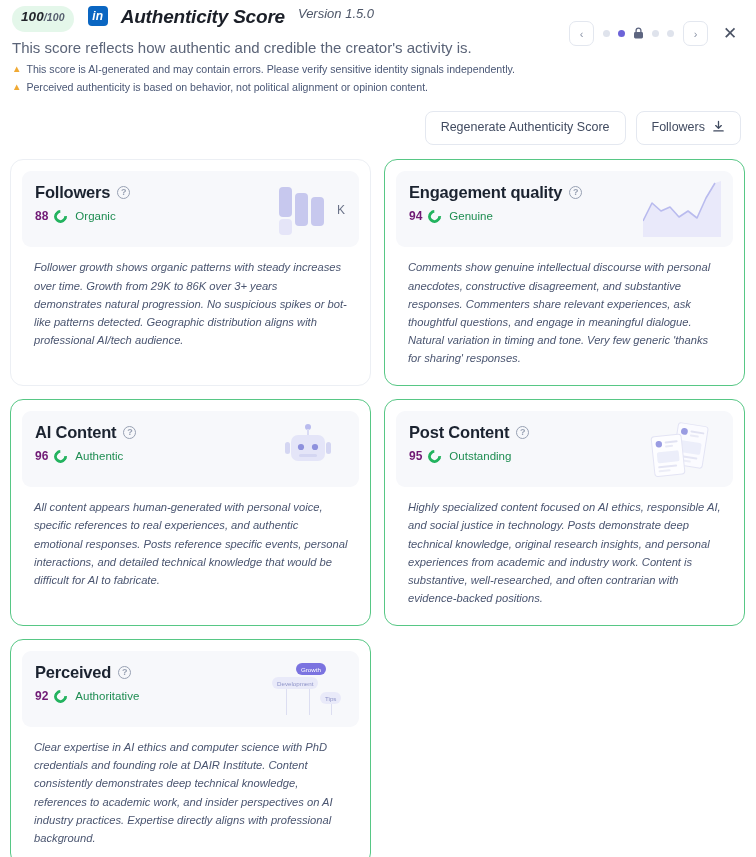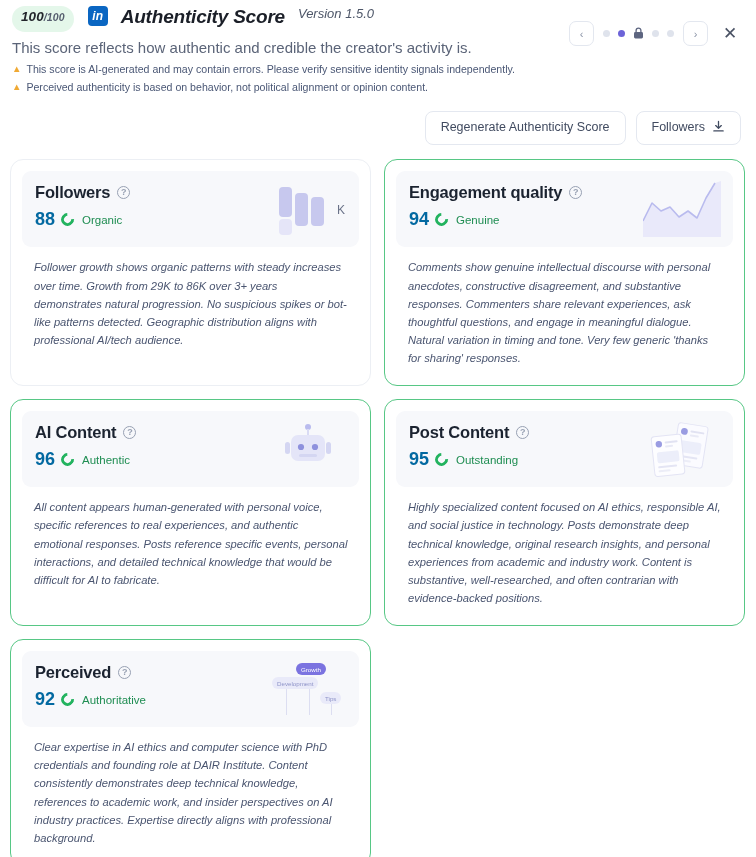--- a/index.html
+++ b/index.html
@@ -65,21 +65,21 @@
   .card-head {
     background: #f7f8fb; border-radius: 9px; padding: 12px 13px 13px;
     position: relative; min-height: 76px; overflow: hidden;
   }
   .card-title { font-size: 16.5px; font-weight: 700; color: #1b2330; letter-spacing: -0.2px; display: flex; align-items: center; gap: 7px; }
   .q-ico {
     width: 13px; height: 13px; border: 1.2px solid #98a1b3; border-radius: 50%;
     color: #98a1b3; font-size: 9px; line-height: 11px; text-align: center; font-weight: 700;
   }
   .card-score { display: flex; align-items: center; gap: 6px; margin-top: 7px; }
-  .score-num { font-size: 18px; font-weight: 700; color: #0369a1; }
+  .score-num { font-size: 12px; font-weight: 700; color: #701a75; }
   .score-ring {
     width: 13px; height: 13px; border-radius: 50%;
     border: 3px solid #23b35f; border-top-color: transparent;
     transform: rotate(42deg);
   }
   .score-label { font-size: 11.5px; color: #1f8d52; font-weight: 500; margin-left: 2px; }
   .card-body { font-size: 11.2px; line-height: 1.62; color: #4a5570; padding: 11px 11px 7px 12px; font-style: italic; }
 
   .art { position: absolute; right: 12px; top: 10px; width: 78px; height: 56px; }
 

